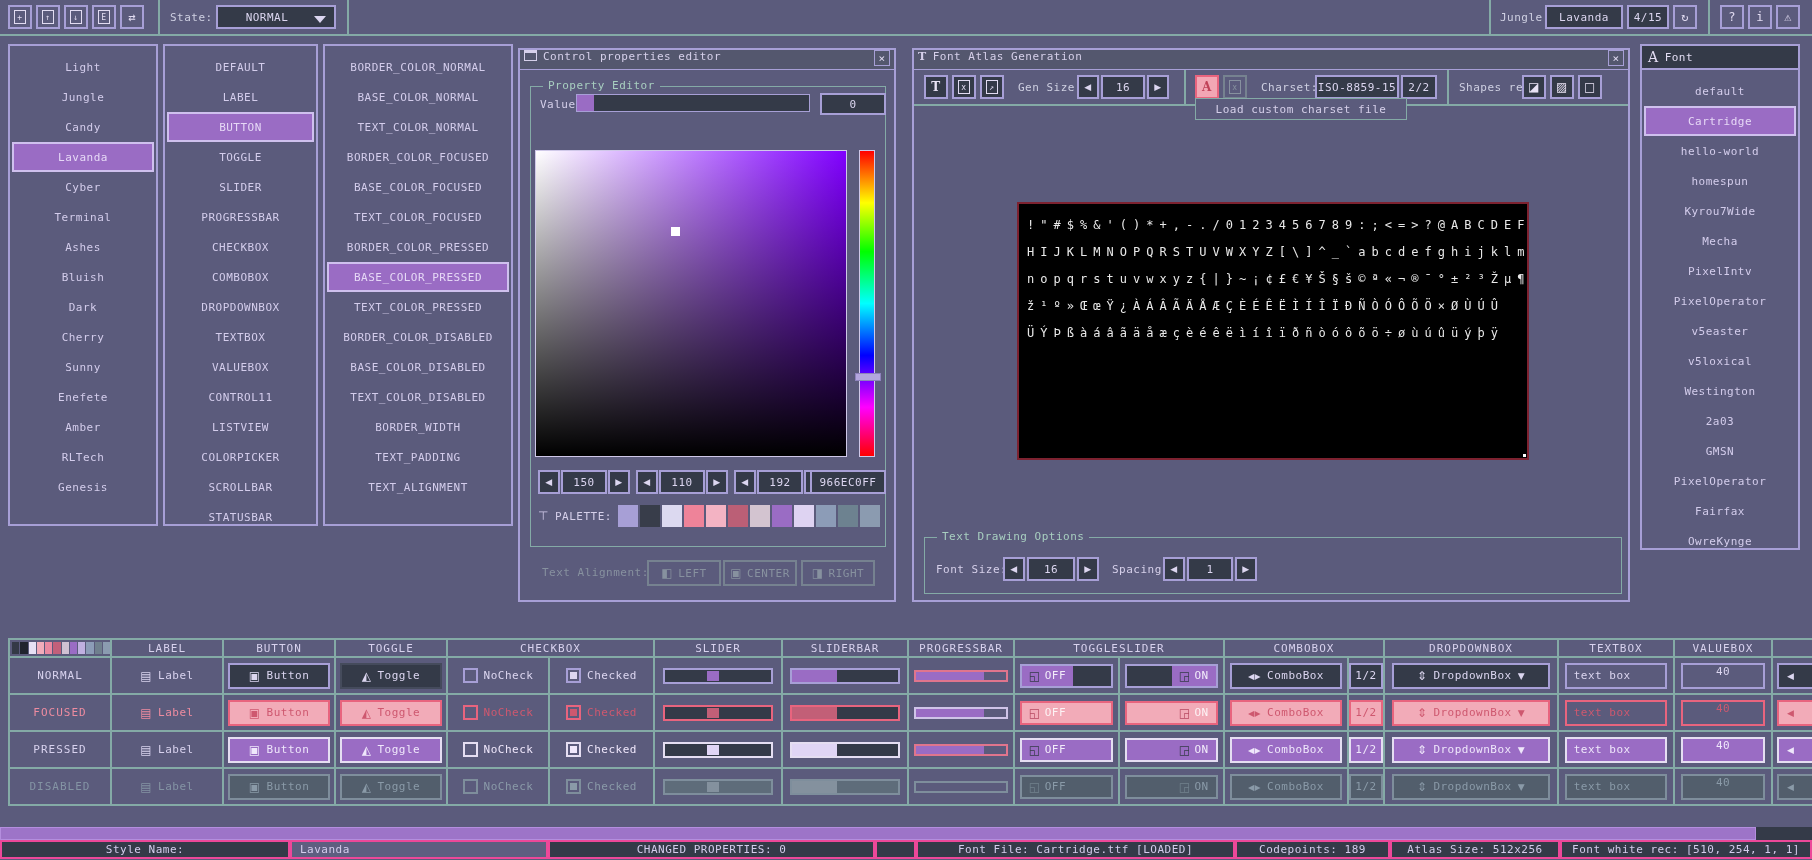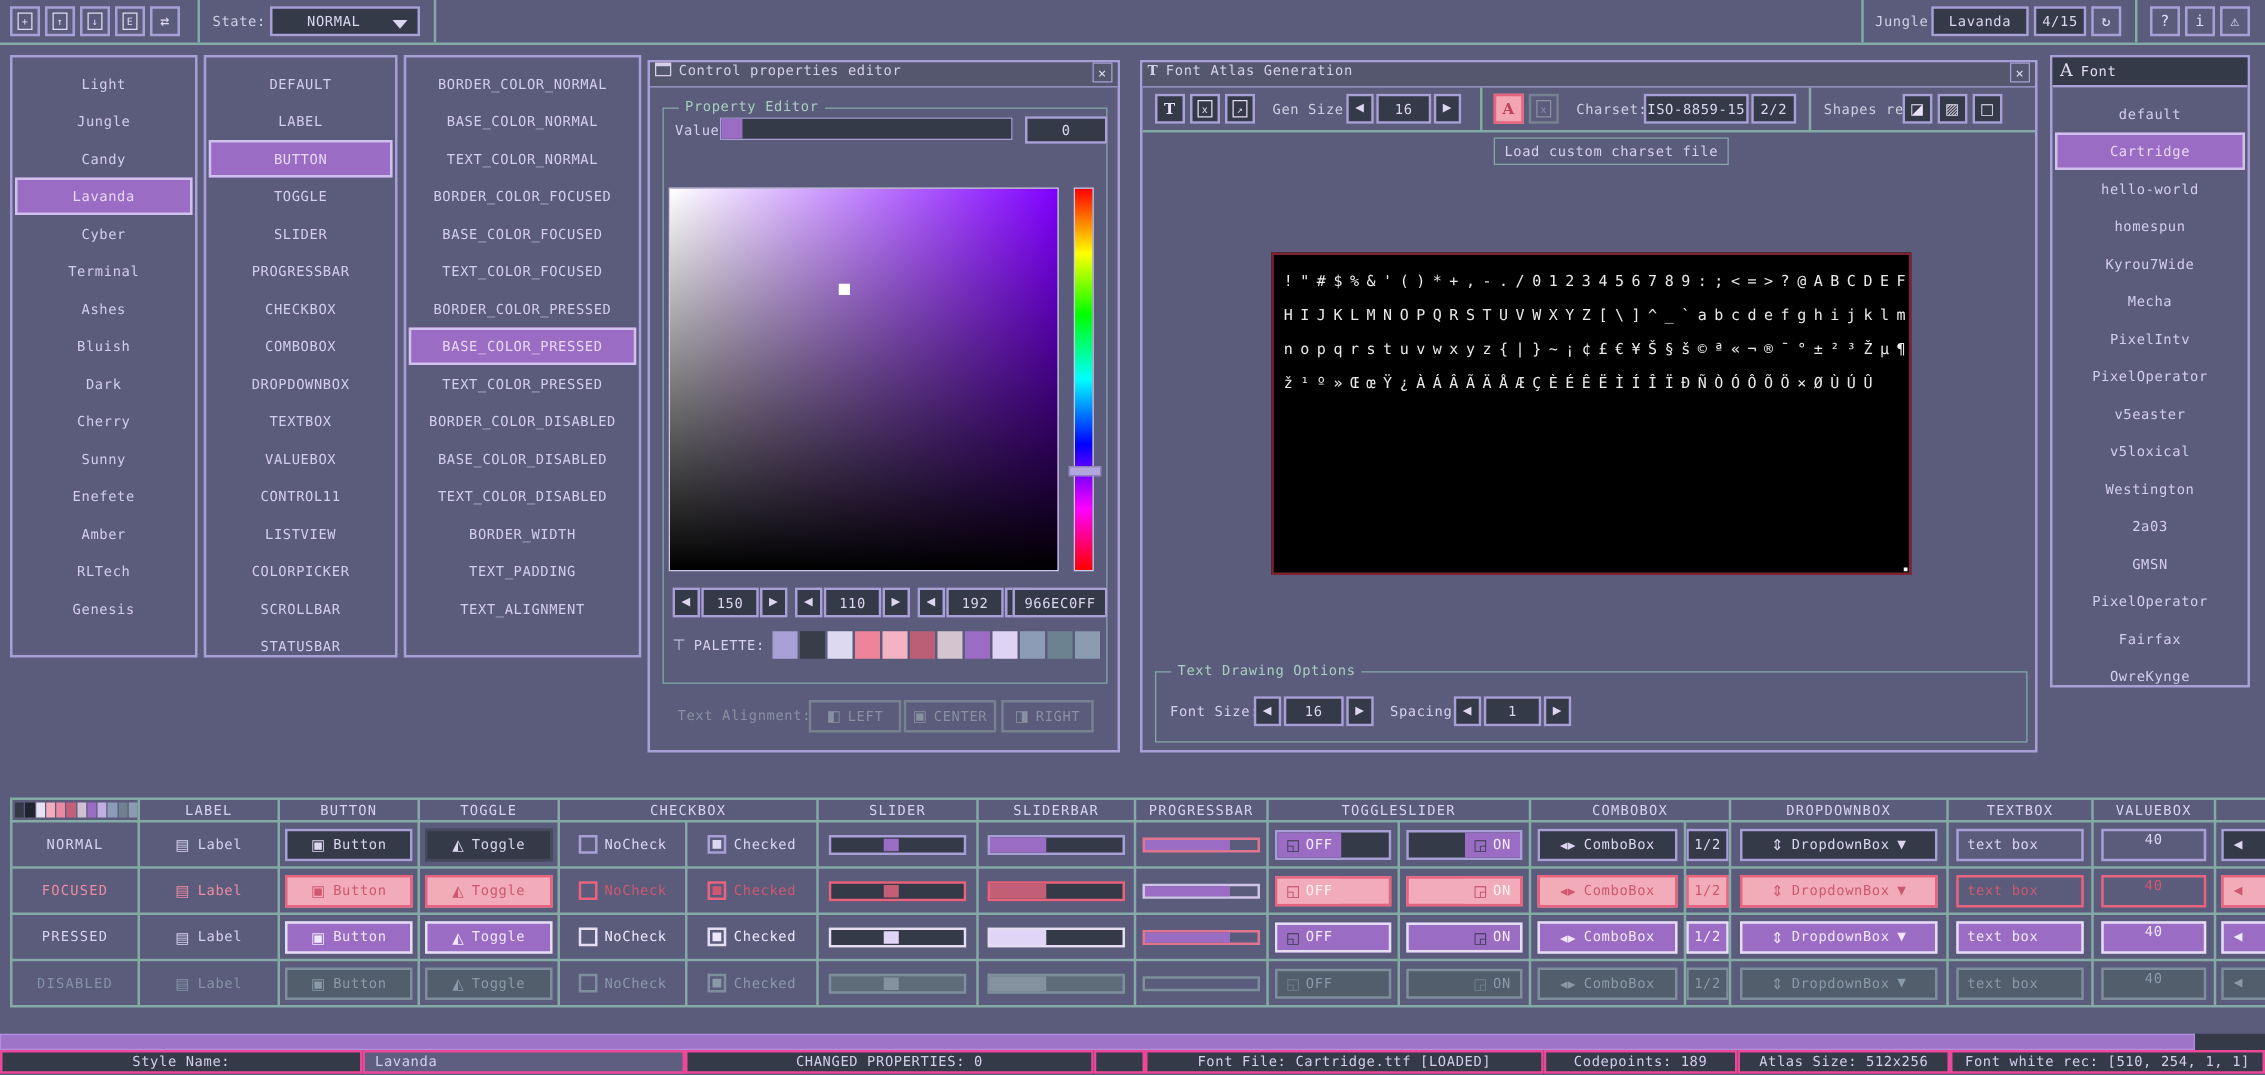--- a/index.html
+++ b/index.html
@@ -357,27 +357,28 @@
     <div class="fa-btn" style="left:608px">
         <span class="gicon">◪</span>
       </div>
     <div class="fa-btn" style="left:636px">
         <span class="gicon">▨</span>
       </div>
     <div class="fa-btn" style="left:664px">
         <span class="gicon">□</span>
       </div>
   </div>
-  <div class="tooltip" style="left:281px; top:60px; width:188px; height:22px">Load custom charset file</div>
+  <div class="tooltip" style="left:281px; top:48px; width:212px; height:22px">Load custom charset file</div>
 
   <div class="atlas" style="left:103px; top:152px; width:512px; height:258px">
     <div class="atlas-row">! " # $ % &amp; ' ( ) * + , - . / 0 1 2 3 4 5 6 7 8 9 : ; &lt; = &gt; ? @ A B C D E F G</div>
     <div class="atlas-row">H I J K L M N O P Q R S T U V W X Y Z [ \ ] ^ _ ` a b c d e f g h i j k l m</div>
     <div class="atlas-row">n o p q r s t u v w x y z { | } ~ ¡ ¢ £ € ¥ Š § š © ª « ¬ ® ¯ ° ± ² ³ Ž µ ¶</div>
     <div class="atlas-row">ž ¹ º » Œ œ Ÿ ¿ À Á Â Ã Ä Å Æ Ç È É Ê Ë Ì Í Î Ï Ð Ñ Ò Ó Ô Õ Ö × Ø Ù Ú Û</div>
+    <div class="atlas-row">Ü Ý Þ ß à á â ã ä å æ ç è é ê ë ì í î ï ð ñ ò ó ô õ ö ÷ ø ù ú û ü ý þ ÿ</div>
     <span class="atlas-dot"></span>
   </div>
 
   <div class="groupbox" style="left:10px; top:487px; width:698px; height:57px">
     <span class="group-label">Text Drawing Options</span>
   </div>
   <span class="abs" style="left:22px; top:513px">Font Size:</span>
   <div class="sp-btn" style="left:89px; top:507px">◀</div>
   <div class="sp-val" style="left:113px; top:507px; width:48px">16</div>
   <div class="sp-btn" style="left:163px; top:507px">▶</div>

